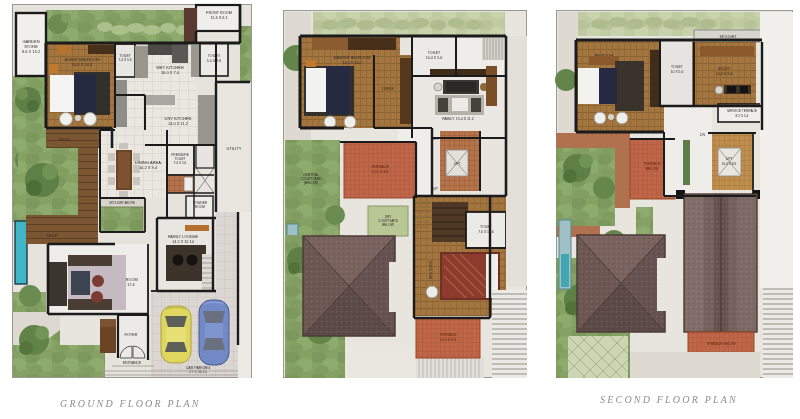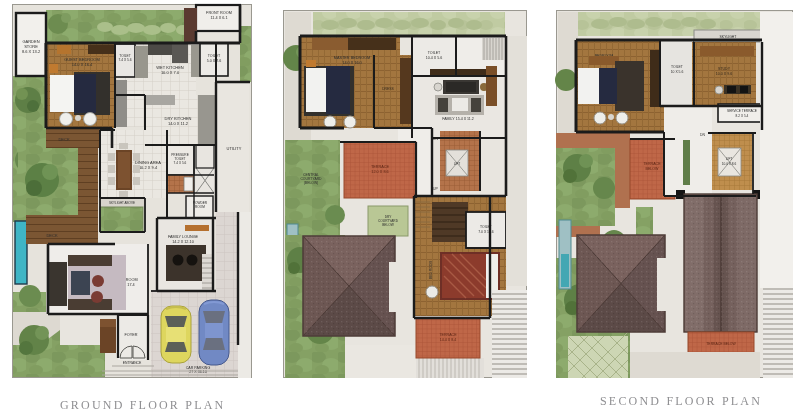--- a/index.html
+++ b/index.html
@@ -1,19 +1,19 @@
 <!DOCTYPE html>
 <html><head>
 <meta charset="utf-8">
 <style>
   html,body{margin:0;padding:0;background:#ffffff;}
   .page{position:relative;width:800px;height:419px;background:#ffffff;overflow:hidden;
         font-family:"Liberation Sans",sans-serif;}
-  .plabel{position:absolute;font-family:"Liberation Serif",serif;font-size:12px;
-          letter-spacing:2.2px;color:#8f8f92;white-space:nowrap;}
+  .plabel{position:absolute;font-family:"Liberation Serif",serif;font-size:10px;
+          letter-spacing:2.2px;color:#8f8f92;white-space:nowrap;font-style:italic;}
 </style>
 </head>
 <body>
 <div class="page">
 <svg width="800" height="419" viewBox="0 0 800 419">
 <defs>
   <pattern id="wood" width="6" height="7" patternUnits="userSpaceOnUse">
     <rect width="6" height="7" fill="#a3763f"></rect>
     <rect y="0" width="6" height="1" fill="#8d6231"></rect>
     <rect x="0" y="0" width="1" height="7" fill="#936935"></rect>

